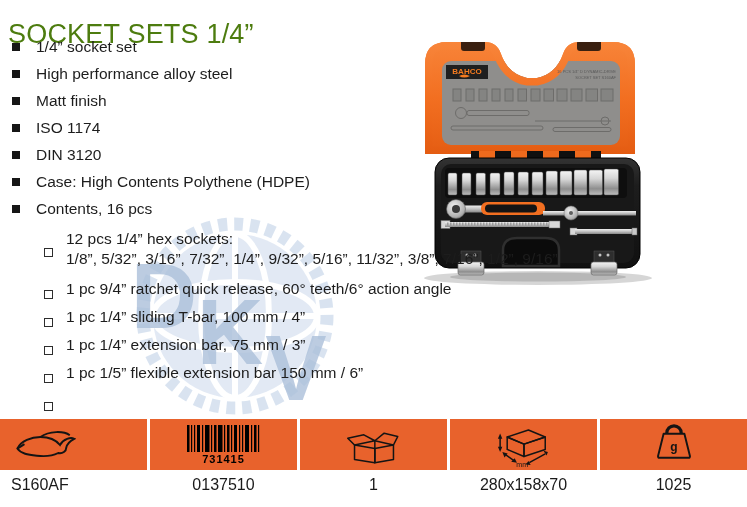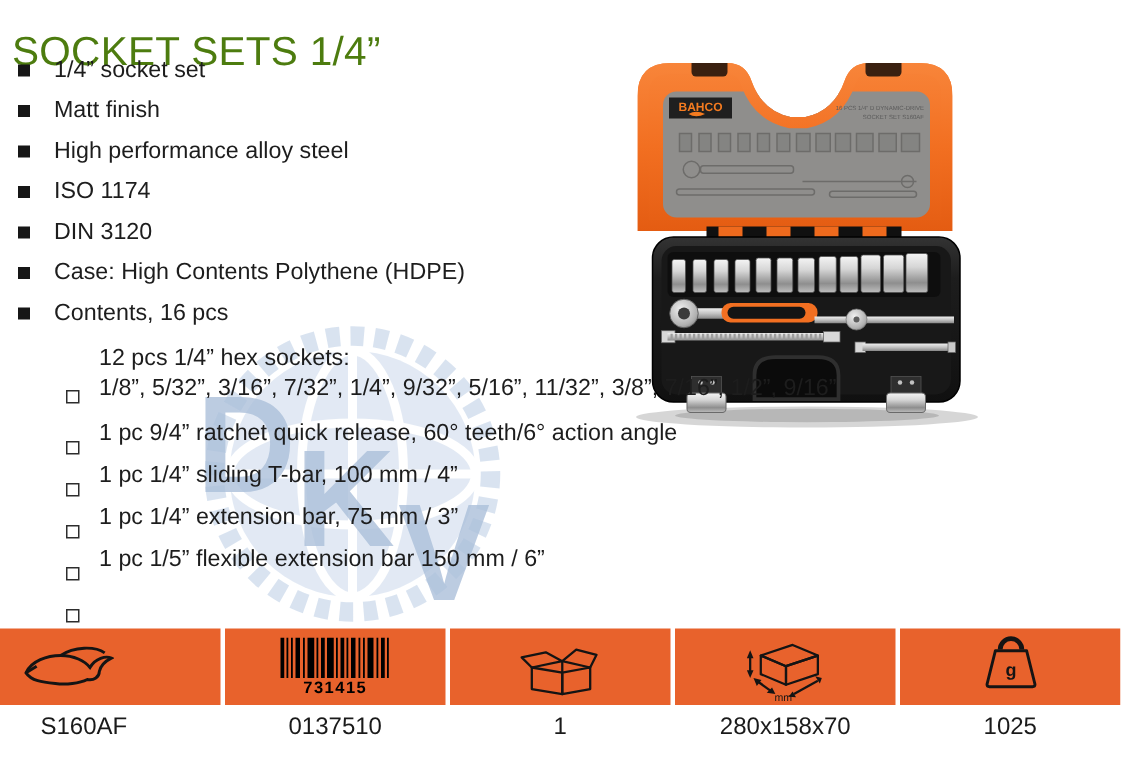--- a/index.html
+++ b/index.html
@@ -18,21 +18,21 @@
     font-size:27px;font-weight:400;letter-spacing:.2px;color:#4d7c0f;
     white-space:nowrap;
   }
   
   .features{left:0;top:33px;width:430px;z-index:2;}
   .frow{height:27px;display:flex;align-items:center;}
   .bullet{width:8px;height:8px;background:#161616;margin-left:12px;margin-right:16px;flex:none;}
   .ftext{font-size:15.5px;color:#1d1d1d;white-space:nowrap;}
   
   .subitems{left:0;top:225px;width:470px;z-index:2;}
-  .srow{display:flex;align-items:flex-end;height:28px;box-sizing:border-box;}
+  .srow{display:flex;align-items:center;height:28px;box-sizing:border-box;}
   .srow.first{height:auto;padding-top:4px;}
   .srow.gap{margin-top:6px;}
   .sq{width:7px;height:7px;border:1.5px solid #2d2d2d;background:transparent;
       margin-left:44px;margin-right:13px;margin-top:7px;flex:none;}
   .srow:not(.first) .sq{margin-top:10px;}
   .stext{font-size:15.5px;line-height:20px;color:#1d1d1d;white-space:nowrap;}
   .srow:not(.first) .stext{line-height:28px;}
   
   .product{left:415px;top:4px;width:332px;height:255px;z-index:1;margin-top:28px;}
   
@@ -52,21 +52,21 @@
     line-height:12px;margin-top:1px;
   }
   .spec-values{
     left:0;top:471px;width:747px;height:27px;z-index:2;
     display:grid;grid-template-columns:repeat(5,1fr);gap:3px;
   }
   .vcell{
     display:flex;align-items:center;justify-content:center;
     font-size:16px;color:#1a1a1a;white-space:nowrap;
   }
-  .vcell.first{justify-content:flex-start;padding-left:27px;text-align:right;}
+  .vcell.first{justify-content:flex-start;padding-left:11px;text-align:right;}
 </style>
 </head>
 <body>
 
 <svg class="layer watermark" viewBox="0 0 286 206" aria-hidden="true">
   <circle cx="143" cy="100" r="92" fill="none" stroke="#b5c9e2" stroke-width="13" stroke-dasharray="9 7"></circle>
   <circle cx="143" cy="100" r="82" fill="#c6d5ea"></circle>
   <ellipse cx="143" cy="100" rx="34" ry="82" fill="none" stroke="#ffffff" stroke-width="6"></ellipse>
   <ellipse cx="143" cy="100" rx="82" ry="34" fill="none" stroke="#ffffff" stroke-width="6"></ellipse>
   <line x1="61" y1="100" x2="225" y2="100" stroke="#ffffff" stroke-width="6"></line>
@@ -80,25 +80,25 @@
 
 <h1 class="layer title">SOCKET SETS 1/4”</h1>
 
 <div class="layer features">
   <div class="frow">
       <span class="bullet"></span>
       <span class="ftext">1/4” socket set</span>
     </div>
   <div class="frow">
       <span class="bullet"></span>
+      <span class="ftext">High performance alloy steel</span>
+    </div>
+  <div class="frow">
+      <span class="bullet"></span>
       <span class="ftext">Matt finish</span>
-    </div>
-  <div class="frow">
-      <span class="bullet"></span>
-      <span class="ftext">High performance alloy steel</span>
     </div>
   <div class="frow">
       <span class="bullet"></span>
       <span class="ftext">ISO 1174</span>
     </div>
   <div class="frow">
       <span class="bullet"></span>
       <span class="ftext">DIN 3120</span>
     </div>
   <div class="frow">

